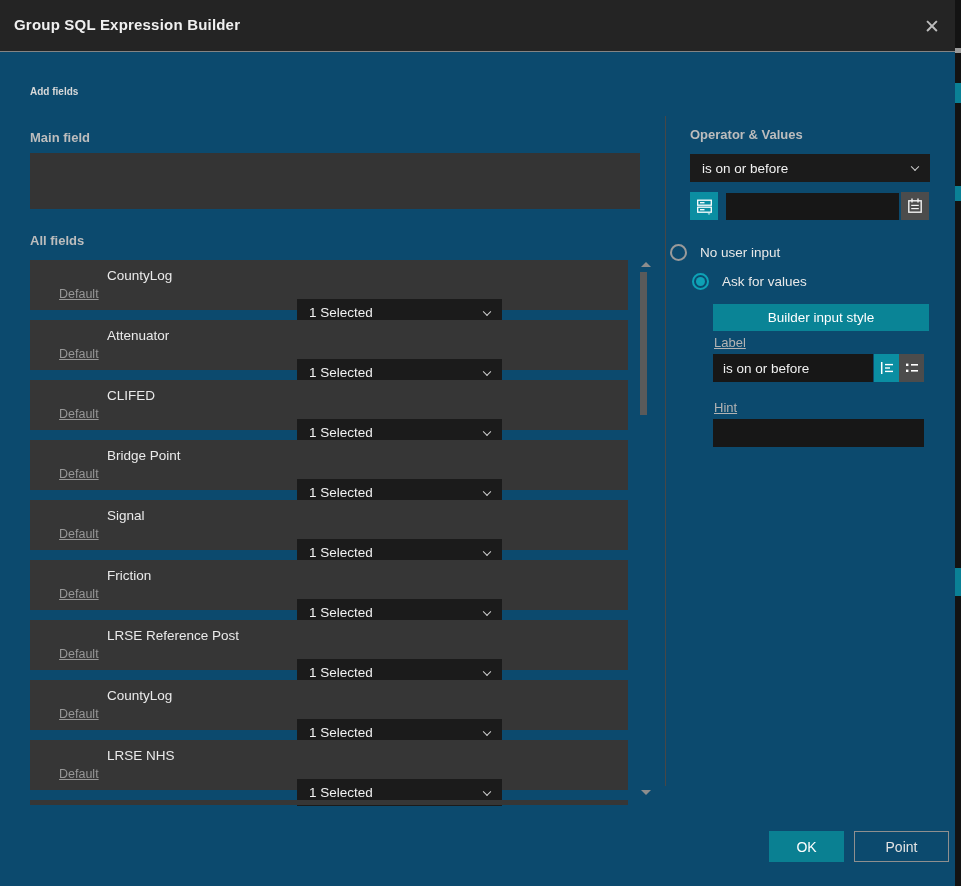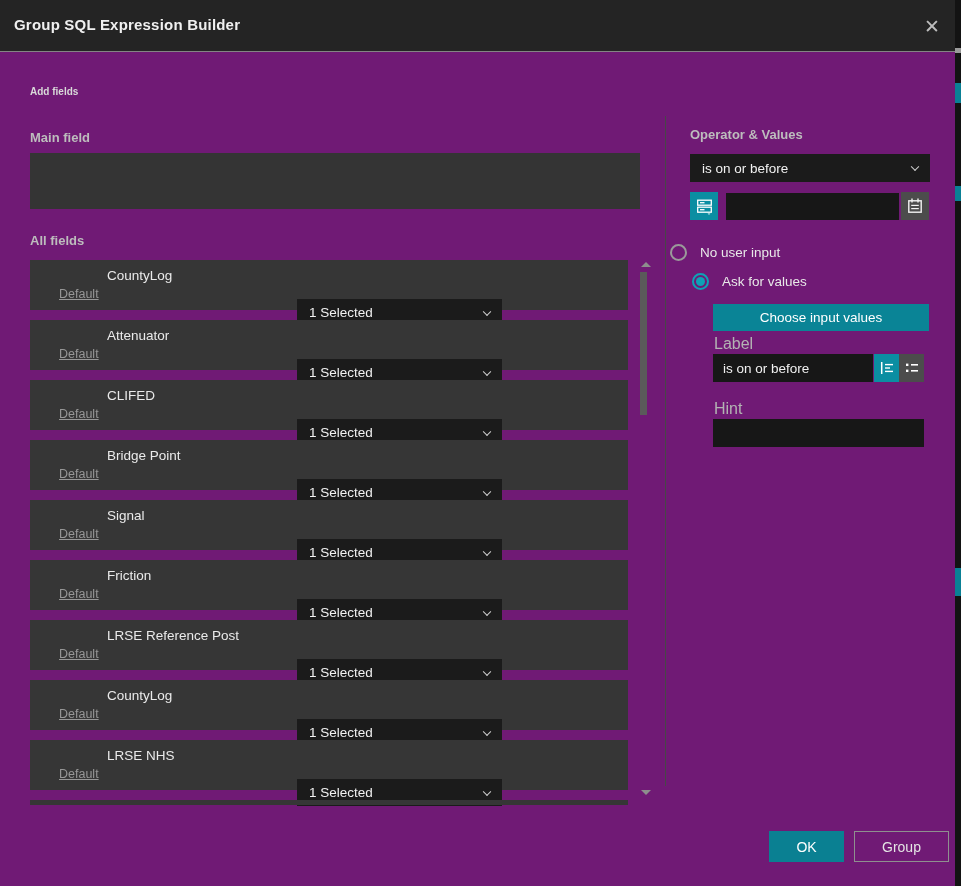--- a/index.html
+++ b/index.html
@@ -1,18 +1,18 @@
 <!DOCTYPE html>
 <html><head>
 <meta charset="utf-8">
 <style>
   * { margin:0; padding:0; box-sizing:border-box; }
   html,body { background:#1a1a1a; }
   body { font-family:"Liberation Sans", sans-serif; }
-  .screen { position:relative; width:961px; height:886px; background:#701a75; overflow:hidden;padding-left:38px; }
+  .screen { position:relative; width:961px; height:886px; background:#0c4a6e; overflow:hidden;padding-left:38px; }
 
   
   .titlebar { position:absolute; left:0; top:0; width:955px; height:52px; background:#242424; border-bottom:1px solid #848484; }
   .title { position:absolute; left:14px; top:16px; font-size:15px; font-weight:bold; color:#f0f0f0; letter-spacing:.2px; }
   .close-btn { position:absolute; right:8px; top:12px; width:30px; height:30px; background:none; border:none; color:#bdbdbd; font-size:19px; font-weight:300; cursor:pointer; line-height:30px; text-align:center; }
 
   
   .h-add { position:absolute; left:30px; top:86px; font-size:10px; font-weight:bold; color:#d9d9d9; }
   .sec-label { position:absolute; font-size:13px; font-weight:bold; color:#bdbdbd; }
 
@@ -48,21 +48,21 @@
   .date-input { left:726px; top:193px; width:173px; height:27px; }
   .btn-cal { left:901px; top:192px; width:28px; height:28px; background:#4c4c4c; }
 
   .radio-row { position:absolute; display:flex; align-items:center; cursor:pointer; }
   .radio { width:17px; height:17px; border-radius:50%; border:2px solid #9a9a9a; background:transparent; margin-right:13px; flex:none; }
   .radio.on { border-color:#0ea2b6; display:flex; align-items:center; justify-content:center; }
   .radio.on::after { content:""; width:9px; height:9px; border-radius:50%; background:#0ea2b6; }
   .radio-label { font-size:13.5px; color:#e8e8e8; }
 
   .btn-choose { position:absolute; left:713px; top:304px; width:216px; height:27px; background:#0a8496; color:#fff; border:none; font-size:13.5px; font-family:"Liberation Sans", sans-serif; cursor:pointer; }
-  .lbl-small { position:absolute; font-size:16px; color:#b3b3b3; }
+  .lbl-small { position:absolute; font-size:13px; color:#b3b3b3;text-decoration:underline; }
   .label-input { left:713px; top:354px; width:160px; height:28px; }
   .btn-style-a { left:874px; top:354px; width:25px; height:28px; background:#0b8ea2; }
   .btn-style-b { left:899px; top:354px; width:25px; height:28px; background:#4c4c4c; }
   .hint-input { left:713px; top:419px; width:211px; height:28px; }
 
   
   .btn-ok { position:absolute; left:769px; top:831px; width:75px; height:31px; background:#0a8092; color:#fff; border:none; font-size:14px; font-family:"Liberation Sans", sans-serif; cursor:pointer; }
   .btn-cancel { position:absolute; left:854px; top:831px; width:95px; height:31px; background:transparent; color:#e4e4e4; border:1px solid #8f8f8f; font-size:14px; font-family:"Liberation Sans", sans-serif; cursor:pointer; }
 
   
@@ -215,21 +215,21 @@
 
   <div class="radio-row" style="left:670px;top:244px">
     <span class="radio"></span>
     <span class="radio-label">No user input</span>
   </div>
   <div class="radio-row" style="left:692px;top:273px">
     <span class="radio on"></span>
     <span class="radio-label">Ask for values</span>
   </div>
 
-  <button class="btn-choose">Choose input values</button>
+  <button class="btn-choose">Builder input style</button>
 
   <div class="lbl-small" style="left:714px;top:335px">Label</div>
   <input class="tinput label-input" value="is on or before" style="">
   <button class="icon-btn btn-style-a">
     <svg width="16" height="16" viewBox="0 0 16 16">
       <line x1="2.7" y1="2" x2="2.7" y2="14" stroke="#ffffff" stroke-width="1.5"></line>
       <line x1="6" y1="4.6" x2="14" y2="4.6" stroke="#ffffff" stroke-width="1.4"></line>
       <line x1="6" y1="8" x2="11" y2="8" stroke="#ffffff" stroke-width="1.4"></line>
       <line x1="6" y1="11.4" x2="14" y2="11.4" stroke="#ffffff" stroke-width="1.4"></line>
     </svg>
@@ -240,21 +240,21 @@
       <line x1="7" y1="4.8" x2="14" y2="4.8" stroke="#ffffff" stroke-width="1.6"></line>
       <rect x="2" y="9.6" width="2.4" height="2.4" fill="#ffffff"></rect>
       <line x1="7" y1="10.8" x2="14" y2="10.8" stroke="#ffffff" stroke-width="1.6"></line>
     </svg>
   </button>
 
   <div class="lbl-small" style="left:714px;top:400px">Hint</div>
   <input class="tinput hint-input" value="" style="">
 
   <button class="btn-ok">OK</button>
-  <button class="btn-cancel">Group</button>
+  <button class="btn-cancel">Point</button>
 
   <div class="edge">
     <div class="seg seg-line"></div>
     <div class="seg seg-t1"></div>
     <div class="seg seg-t2"></div>
     <div class="seg seg-t3"></div>
   </div>
 
 </div>
 

